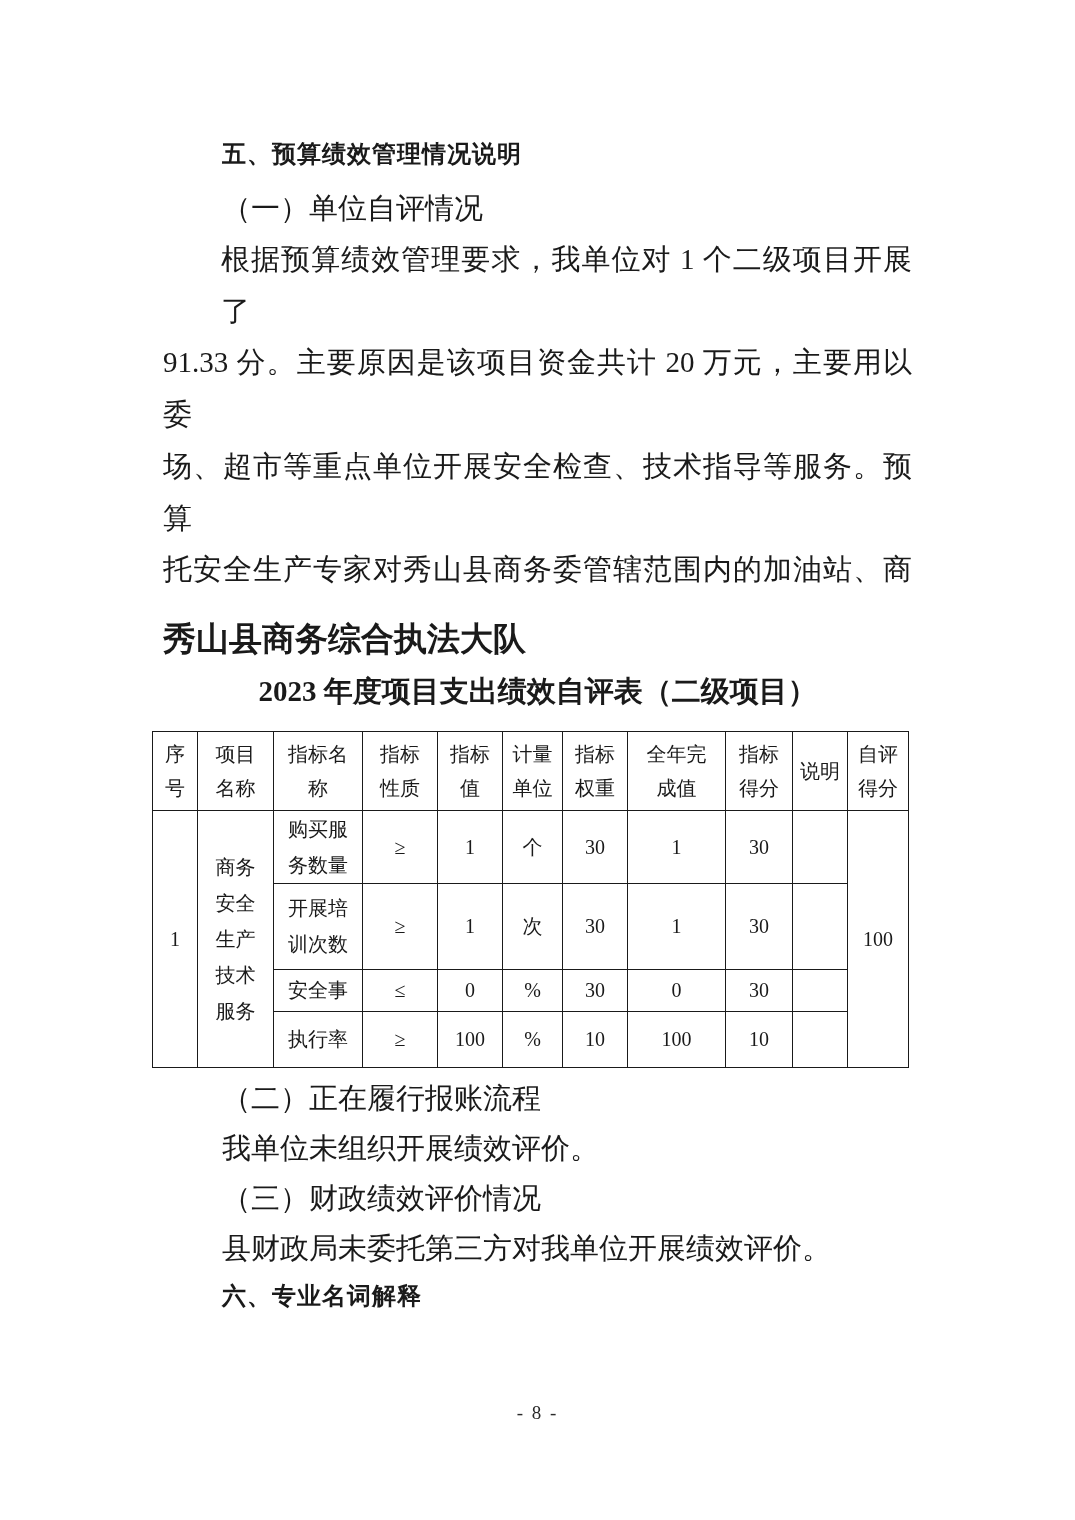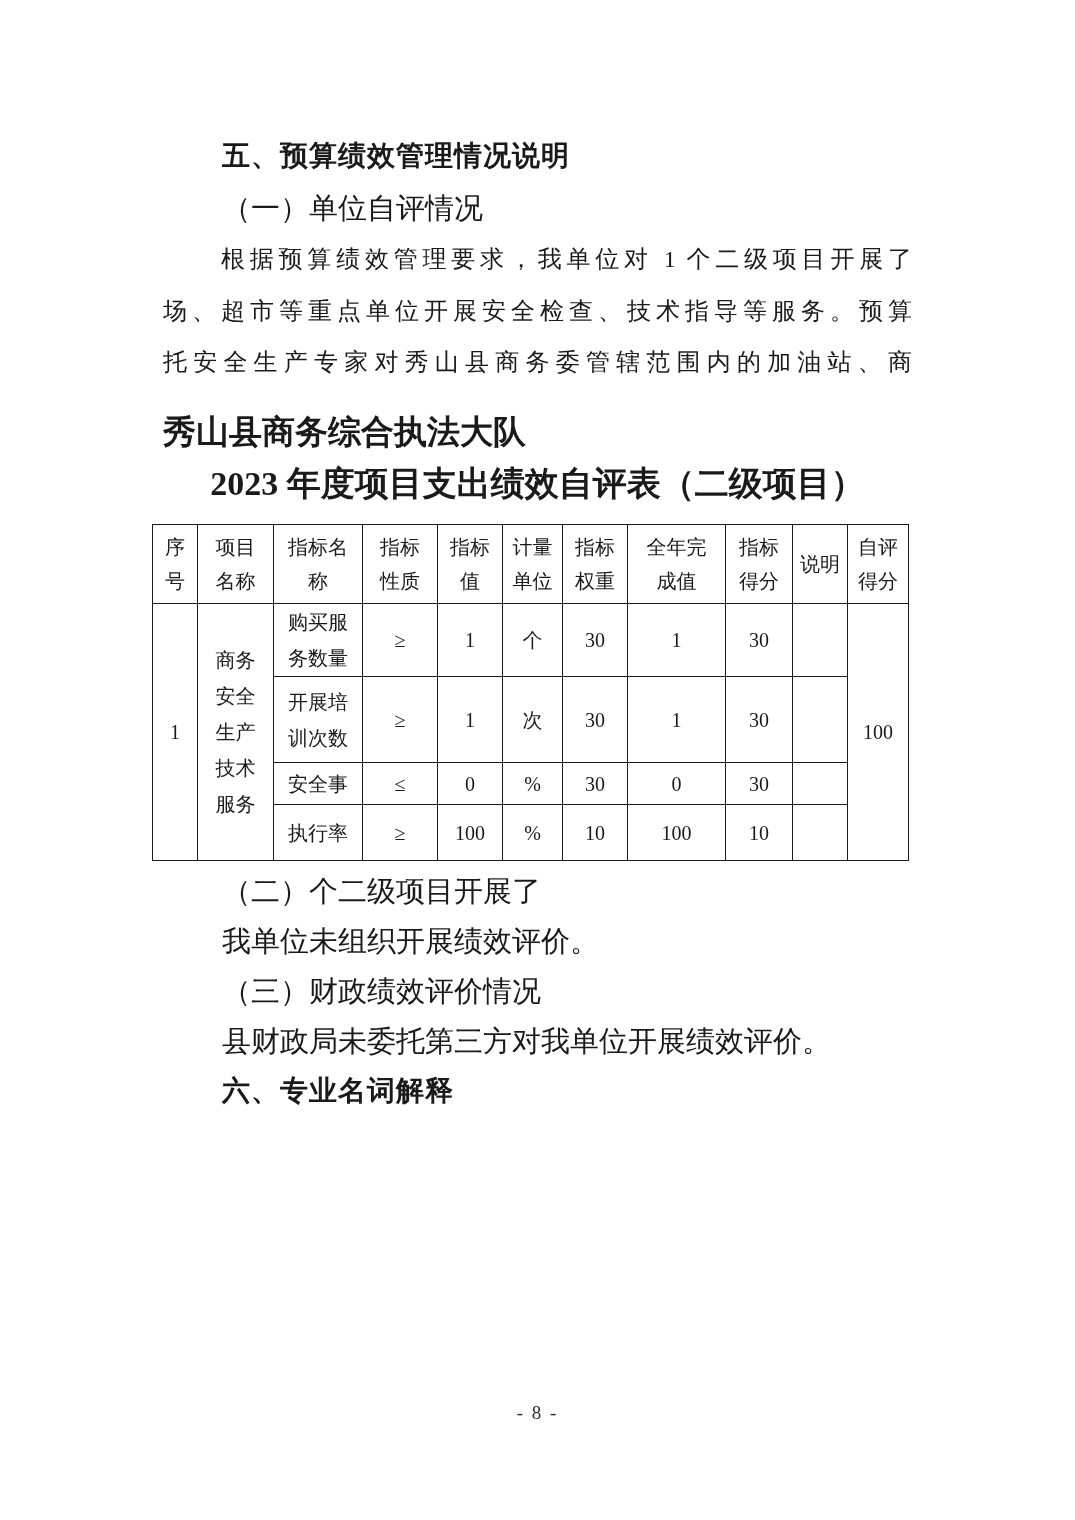--- a/index.html
+++ b/index.html
@@ -4,35 +4,35 @@
 <style>
   * { margin:0; padding:0; box-sizing:border-box; }
   html,body { background:#ffffff; }
   .page {
     position:relative; width:1075px; height:1520px; background:#ffffff;
     font-family:"Liberation Serif", serif; color:#1a1a1a; overflow:hidden;
   }
   .content { padding:130px 163px 0 163px; }
 
   .sec-heading {
-    font-family:Liberation Serif, serif;
-    font-weight:700; font-size:28px; line-height:52px;
+    font-family:Liberation Mono, monospace;
+    font-weight:700; font-size:24px; line-height:52px;
     padding-left:59px; letter-spacing:1px;
   }
   .sub-heading {
     font-size:29px; line-height:52px; padding-left:59px;
   }
   .pline {
-    font-size:24px; line-height:51.7px;
+    font-size:29px; line-height:51.7px;
   }
   .j { text-align:justify; text-align-last:justify; text-justify:inter-character; }
   .indent { padding-left:58px; }
 
   .tbl-title  { text-align:left; font-weight:700; font-size:33px; line-height:52px; margin-top:17px; }
-  .tbl-subtitle { text-align:center; font-weight:700; font-size:34px; line-height:52px; }
+  .tbl-subtitle { text-align:center; font-weight:700; font-size:29px; line-height:52px; }
 
   table.self-eval {
     margin-left:-11px; margin-top:14px;
     border-collapse:collapse; table-layout:fixed; width:756px;
     text-align:center; font-size:20px;
   }
   table.self-eval th, table.self-eval td {
     border:1px solid #1a1a1a; font-weight:normal; white-space:pre-line;
     vertical-align:middle; padding:0; overflow:hidden;
   }
@@ -59,20 +59,21 @@
 <body>
 
 <div class="page">
   <div class="content">
 
     <h2 class="sec-heading">五、预算绩效管理情况说明</h2>
     <div class="sub-heading">（一）单位自评情况</div>
 
     <div class="para">
       <div class="pline j indent">根据预算绩效管理要求，我单位对 1 个二级项目开展了</div>
+      <div class="pline j">91.33 分。主要原因是该项目资金共计 20 万元，主要用以委</div>
       <div class="pline j">场、超市等重点单位开展安全检查、技术指导等服务。预算</div>
       <div class="pline j">托安全生产专家对秀山县商务委管辖范围内的加油站、商</div>
     </div>
 
     <div class="tbl-title">秀山县商务综合执法大队</div>
     <div class="tbl-subtitle">2023 年度项目支出绩效自评表（二级项目）</div>
 
     <table class="self-eval">
       <colgroup>
         <col style="width:45px">
@@ -159,21 +160,21 @@
           <td>%</td>
           <td>10</td>
           <td>100</td>
           <td>10</td>
           <td></td>
         </tr>
       </tbody>
     </table>
 
     <div class="bottom">
-      <div class="sub-heading">（二）个二级项目开展了</div>
+      <div class="sub-heading">（二）正在履行报账流程</div>
       <div class="body-line">我单位未组织开展绩效评价。</div>
       <div class="sub-heading">（三）财政绩效评价情况</div>
       <div class="body-line">县财政局未委托第三方对我单位开展绩效评价。</div>
       <h2 class="sec-heading s6">六、专业名词解释</h2>
     </div>
 
   </div>
 
   <div class="footer">- 8 -</div>
 </div>

